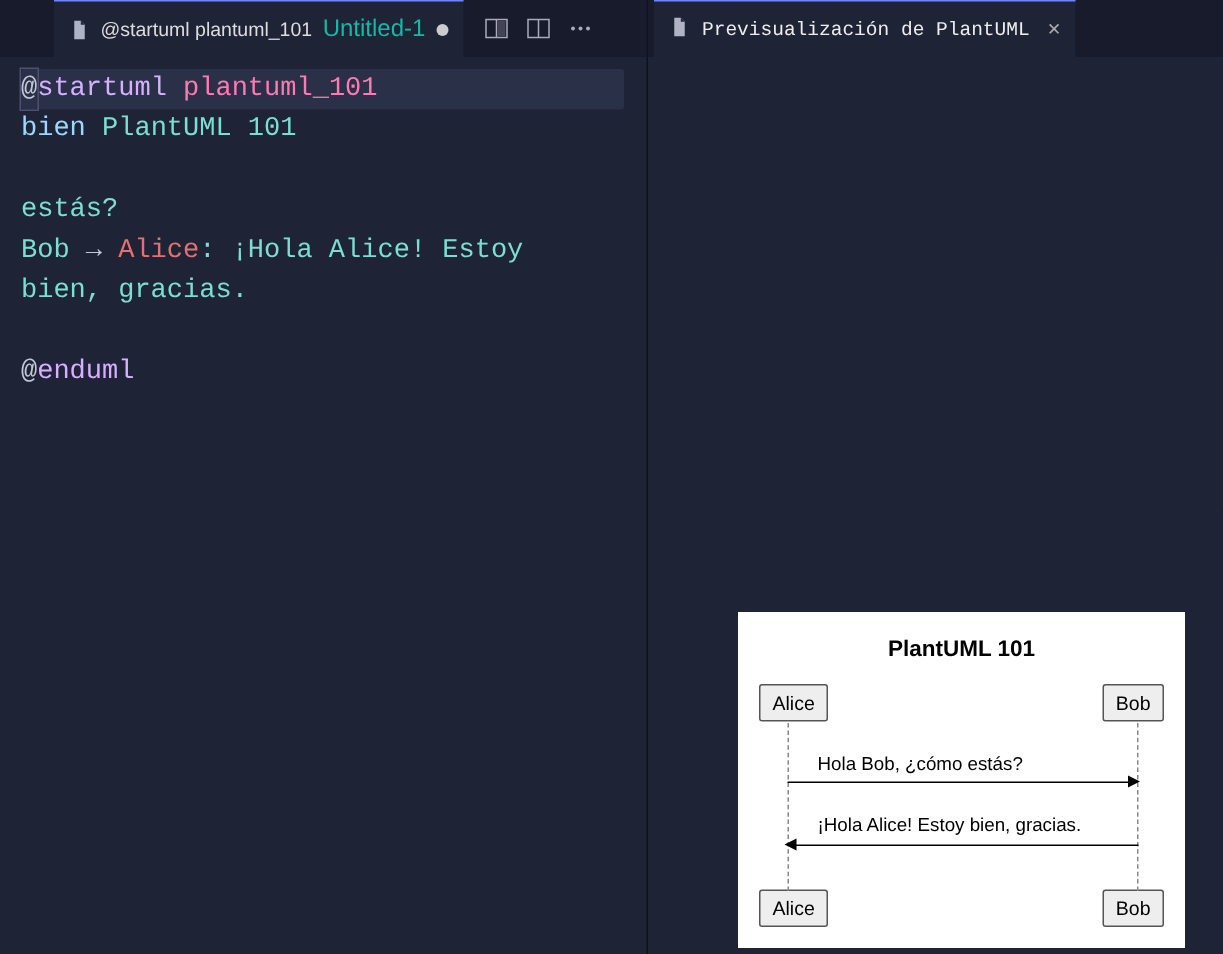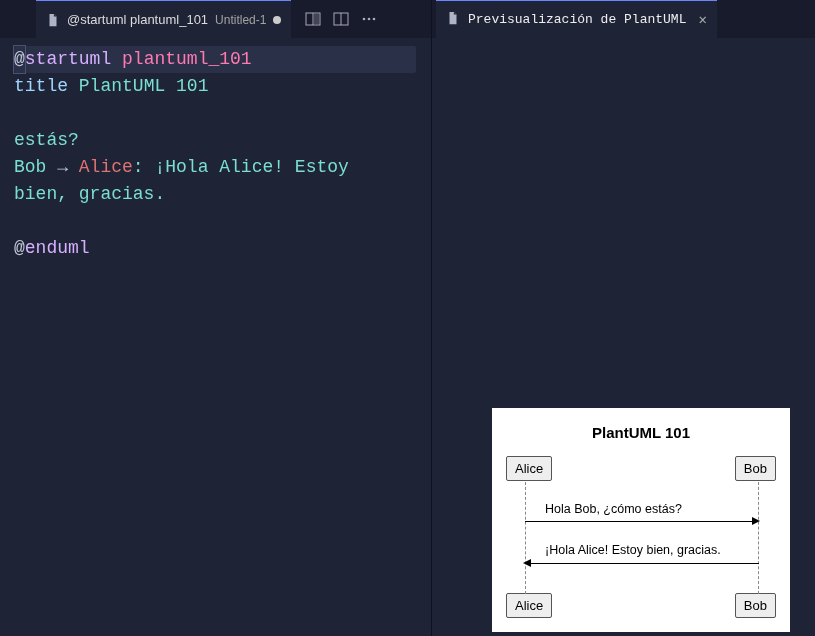--- a/index.html
+++ b/index.html
@@ -35,21 +35,21 @@
     padding: 0 10px;
     background: #1e2336;
     border-top: 1px solid transparent;
     color: #ddd;
     font-size: 13px;
     max-width: 280px;
   }
   .tab.active { border-top: 1px solid #6b85ff; }
   .tab .file-icon svg { width: 14px; height: 14px; display:block; }
   .tab .title { white-space: nowrap; overflow: hidden; text-overflow: ellipsis; }
-  .tab .subtitle { color: #a3a3a3; font-size: 12px; }
+  .tab .subtitle { color: #14b8a6; font-size: 16px; }
   .tab .dirty-dot {
     width: 8px; height: 8px; border-radius: 50%;
     background: #ccc;
   }
   .tab-actions {
     display: flex; align-items: center; gap: 12px;
     padding: 0 10px 0 14px;
     color: #aaa;
   }
   .tab-actions .ic { width: 16px; height: 16px; display:flex; align-items:center; justify-content:center; }
@@ -201,21 +201,21 @@
             <circle cx="3" cy="8" r="1.3" fill="#aab"></circle>
             <circle cx="8" cy="8" r="1.3" fill="#aab"></circle>
             <circle cx="13" cy="8" r="1.3" fill="#aab"></circle>
           </svg>
       </span>
     </div>
   </div>
 
   <div class="editor">
     <span class="ed-line hl-line"><span class="cursor-box"><span class="t-at">@</span></span><span class="t-tag">startuml</span><span class="t-name"> plantuml_101</span></span>
-    <div class="ed-line"><span class="t-kw">title</span><span class="t-title"> PlantUML 101</span></div>
+    <div class="ed-line"><span class="t-kw">bien</span><span class="t-title"> PlantUML 101</span></div>
     <div class="ed-line">&nbsp;</div>
     <div class="ed-line"><span class="t-str">estás?</span></div>
     <div class="ed-line"><span class="t-bob">Bob</span><span class="t-arrow"> → </span><span class="t-alice">Alice</span><span class="t-str">: ¡Hola Alice! Estoy</span></div>
     <div class="ed-line"><span class="t-str">bien, gracias.</span></div>
     <div class="ed-line">&nbsp;</div>
     <div class="ed-line"><span class="t-at">@</span><span class="t-tag">enduml</span></div>
   </div>
 </div>
 
 <div class="right-pane">

